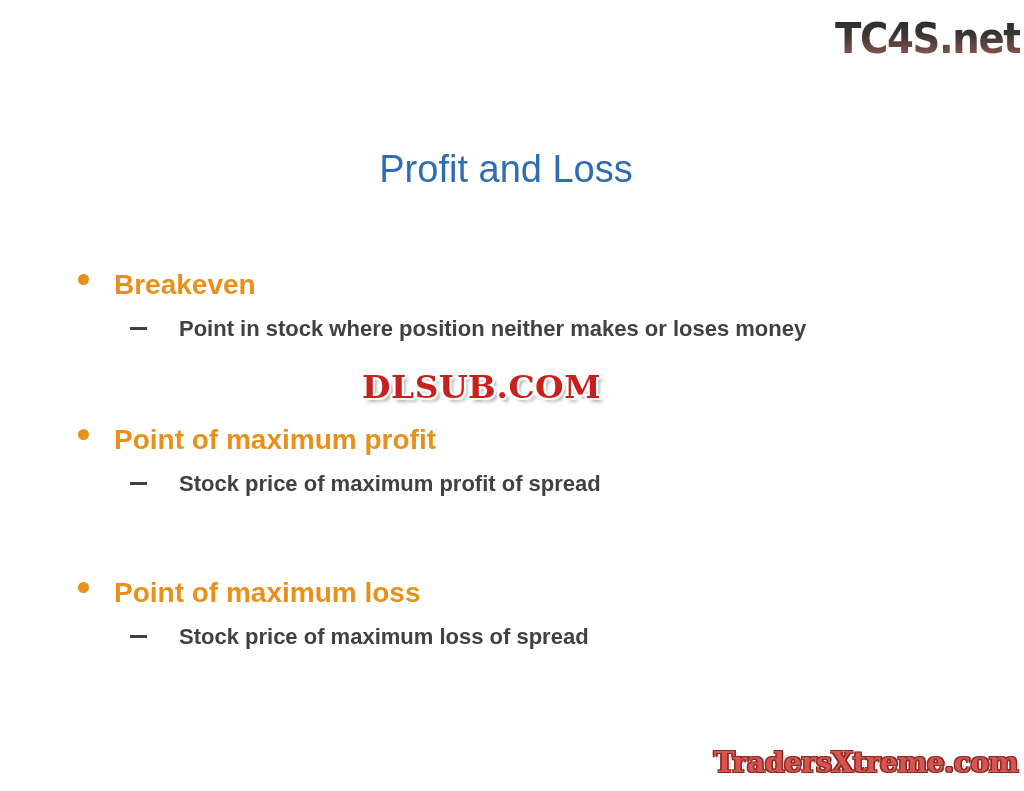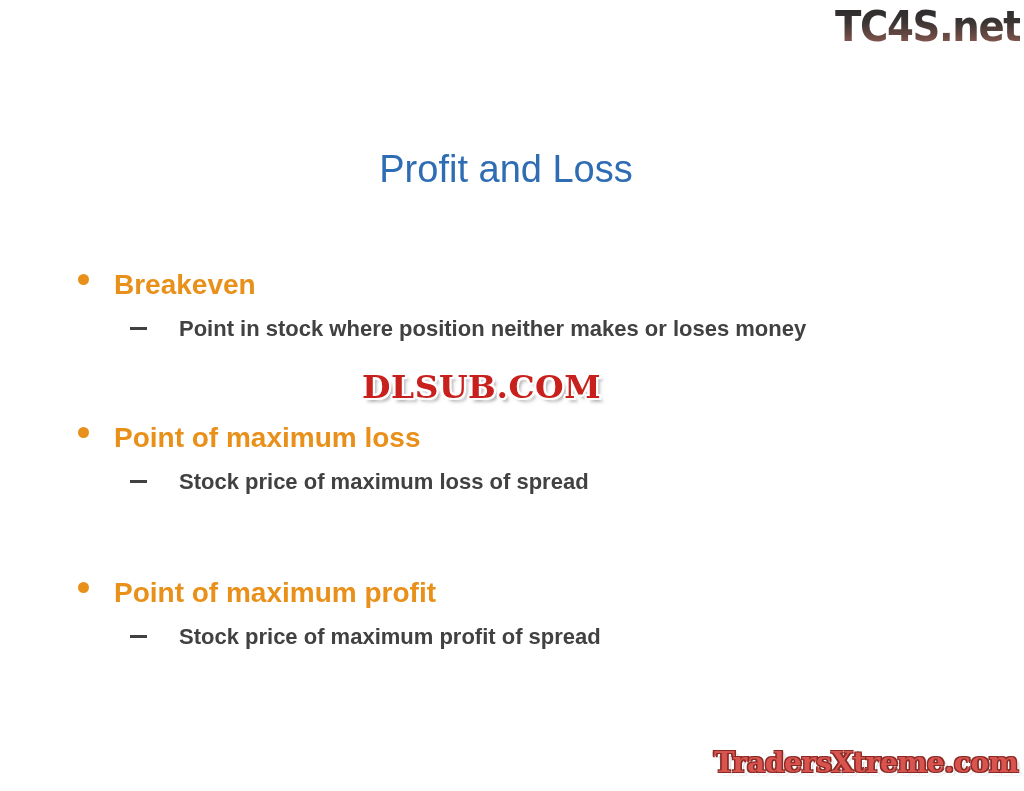--- a/index.html
+++ b/index.html
@@ -17,21 +17,21 @@
     height: 791px;
     background: #ffffff;
     font-family: "Liberation Sans", "DejaVu Sans", sans-serif;
     -webkit-font-smoothing: antialiased;
   }
 
   
   #brand-logo {
     position: absolute;
     left: 828px;
-    top: 2px;
+    top: 14px;
     width: 192px;
     height: 50px;
     display: flex;
     align-items: center;
     justify-content: flex-end;
     text-align: center;
   }
   #brand-logo .logo-text {
     font-family: "DejaVu Sans", sans-serif;
     font-size: 42px;
@@ -194,41 +194,41 @@
       <div class="l1-item">
         <span class="l1-bullet"></span>
         <span>Breakeven</span>
       </div>
       <div class="l2-item">
         <span class="l2-dash"></span>
         <span>Point in stock where position neither makes or loses money</span>
       </div>
     </div>
 
+    <div class="bullet-group g2">
+      <div class="l1-item">
+        <span class="l1-bullet"></span>
+        <span>Point of maximum profit</span>
+      </div>
+      <div class="l2-item">
+        <span class="l2-dash"></span>
+        <span>Stock price of maximum profit of spread</span>
+      </div>
+    </div>
+
     <div class="bullet-group g3">
       <div class="l1-item">
         <span class="l1-bullet"></span>
         <span>Point of maximum loss</span>
       </div>
       <div class="l2-item">
         <span class="l2-dash"></span>
         <span>Stock price of maximum loss of spread</span>
       </div>
     </div>
 
-    <div class="bullet-group g2">
-      <div class="l1-item">
-        <span class="l1-bullet"></span>
-        <span>Point of maximum profit</span>
-      </div>
-      <div class="l2-item">
-        <span class="l2-dash"></span>
-        <span>Stock price of maximum profit of spread</span>
-      </div>
-    </div>
-
   </div>
 
   <div id="watermark">DLSUB.COM</div>
 
   <div id="site-logo">TradersXtreme.com</div>
 
 </div>
 
 </body></html>

